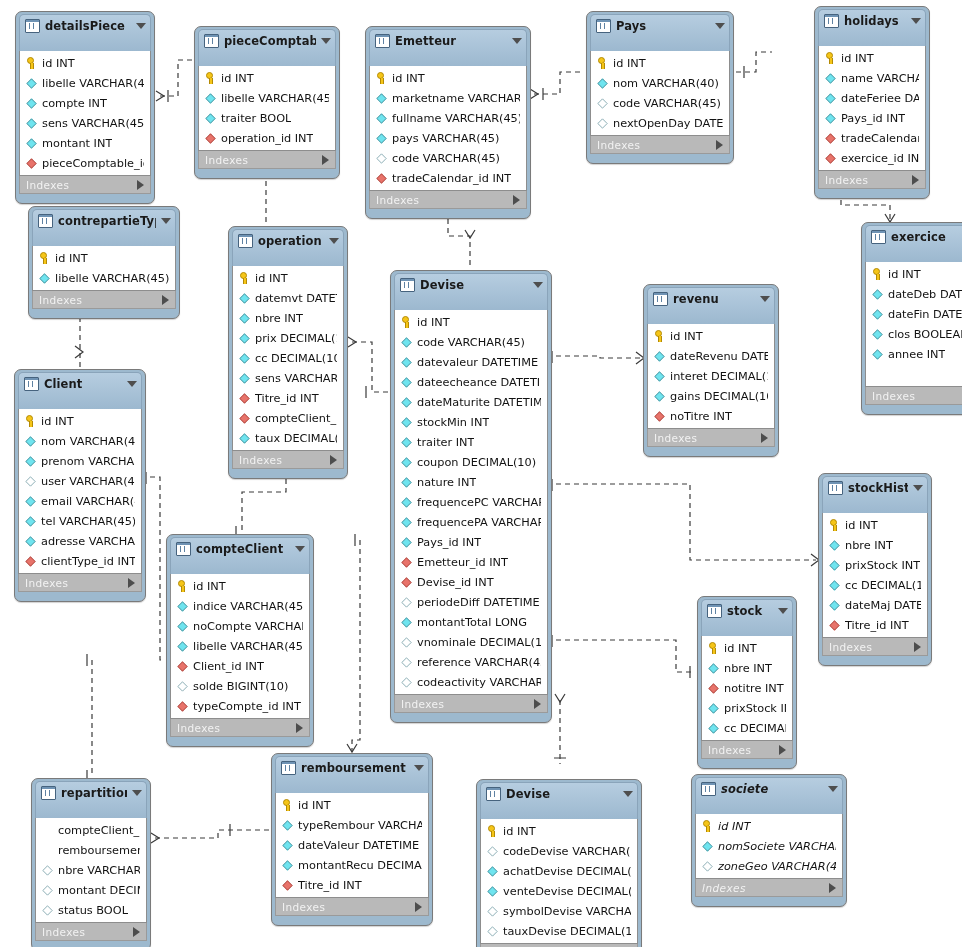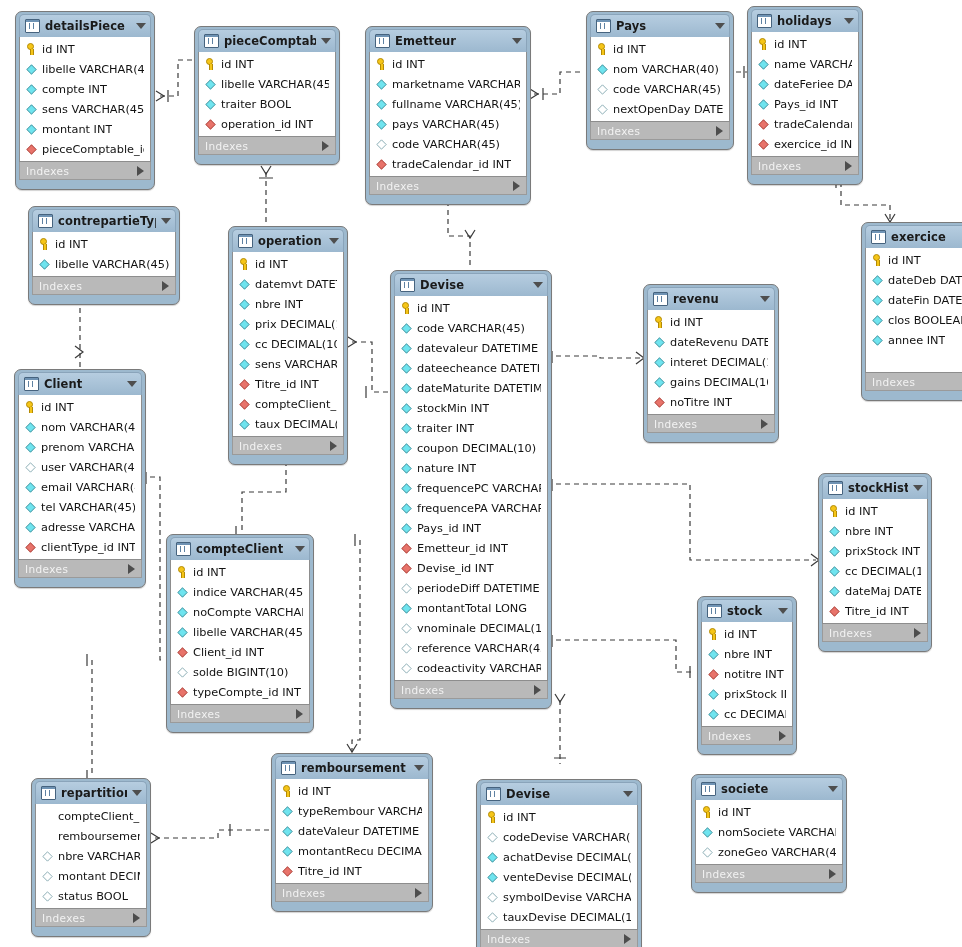--- a/index.html
+++ b/index.html
@@ -23,21 +23,21 @@
     border:1px solid #7a7a7a;
     border-radius:7px;
     background:#9db9ce;
     padding:0 4px 9px 4px;
     box-shadow:0 1px 1px rgba(0,0,0,.18);
   }
   .tbl-hd{
     height:22px;
     display:flex;align-items:center;
     gap:5px;
-    padding:0 4px 0 5px;
+    padding:0 4px 14px 5px;
     border-top-left-radius:5px;border-top-right-radius:5px;
     background:linear-gradient(#b6cde0,#9cb8cf);
     border:1px solid #8aa4ba;
     border-bottom:none;
     margin:2px -1px 0 -1px;
   }
   .tbl-ico{
     width:13px;height:12px;flex:none;
     background:#ffffff;
     border:1px solid #46637e;
@@ -314,21 +314,21 @@
           <div class="col">
             <span class="i-dia hollow"></span>
             <span class="txt">nextOpenDay DATETIME</span>
           </div>
         </div>
         <div class="idx">
           <span class="lbl">Indexes</span>
           <span class="tri"></span>
         </div>
       </div>
-      <div class="tbl" style="left: 747px; top: 6px; width: 116px;">
+      <div class="tbl" style="left: 814px; top: 6px; width: 116px;">
         <div class="tbl-hd">
           <span class="tbl-ico"></span>
           <span class="tbl-name">holidays</span>
           <span class="caret"></span>
         </div>
         <div class="cols">
           <div class="col">
             <span class="i-key"></span>
             <span class="txt">id INT</span>
           </div>
@@ -803,21 +803,21 @@
           <div class="col">
             <span class="i-dia hollow"></span>
             <span class="txt">tauxDevise DECIMAL(10)</span>
           </div>
         </div>
         <div class="idx">
           <span class="lbl">Indexes</span>
           <span class="tri"></span>
         </div>
       </div>
-      <div class="tbl" style="left: 691px; top: 774px; width: 156px;">
+      <div class="tbl" style="left: 691px; top: 774px; width: 156px; font-style: italic;">
         <div class="tbl-hd">
           <span class="tbl-ico"></span>
           <span class="tbl-name">societe</span>
           <span class="caret"></span>
         </div>
         <div class="cols">
           <div class="col">
             <span class="i-key"></span>
             <span class="txt">id INT</span>
           </div>

